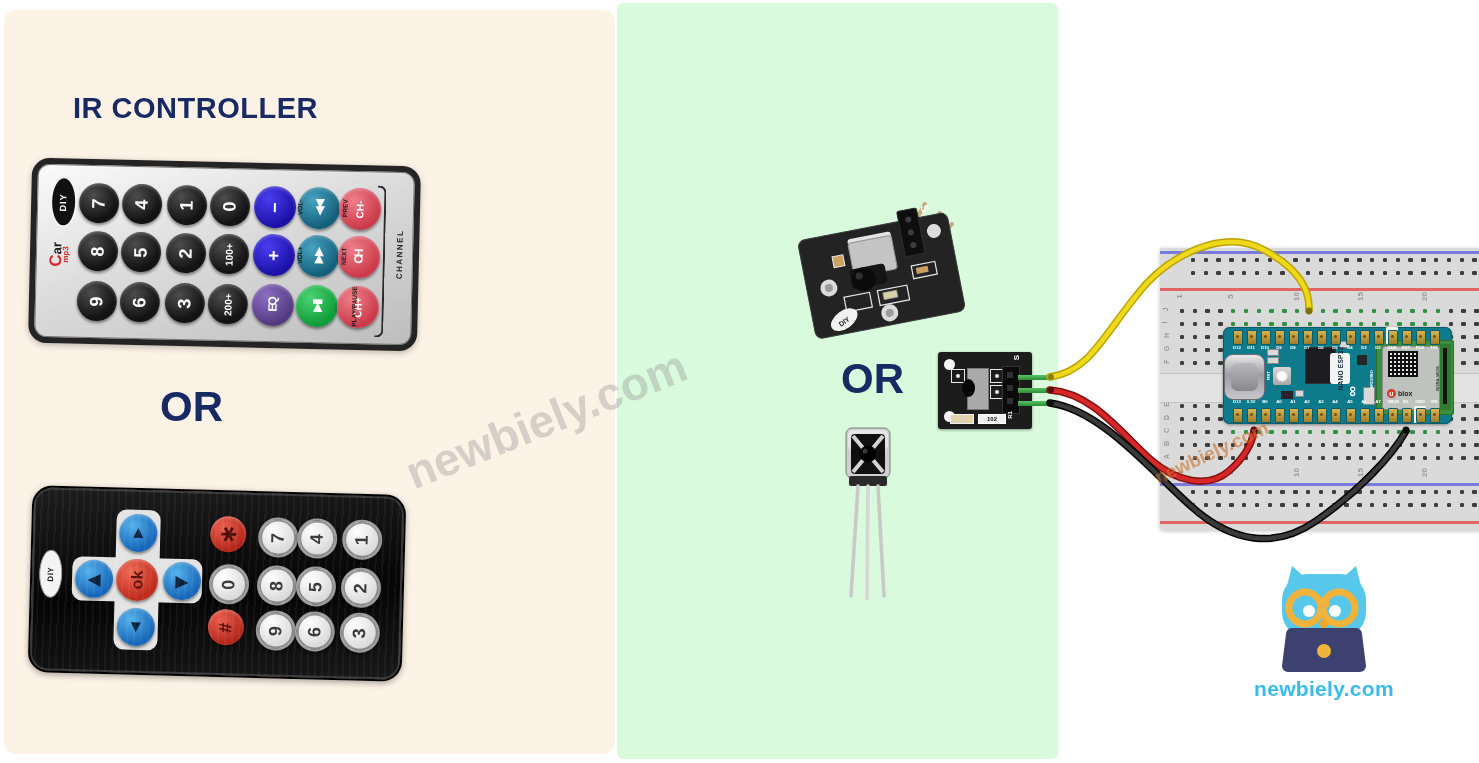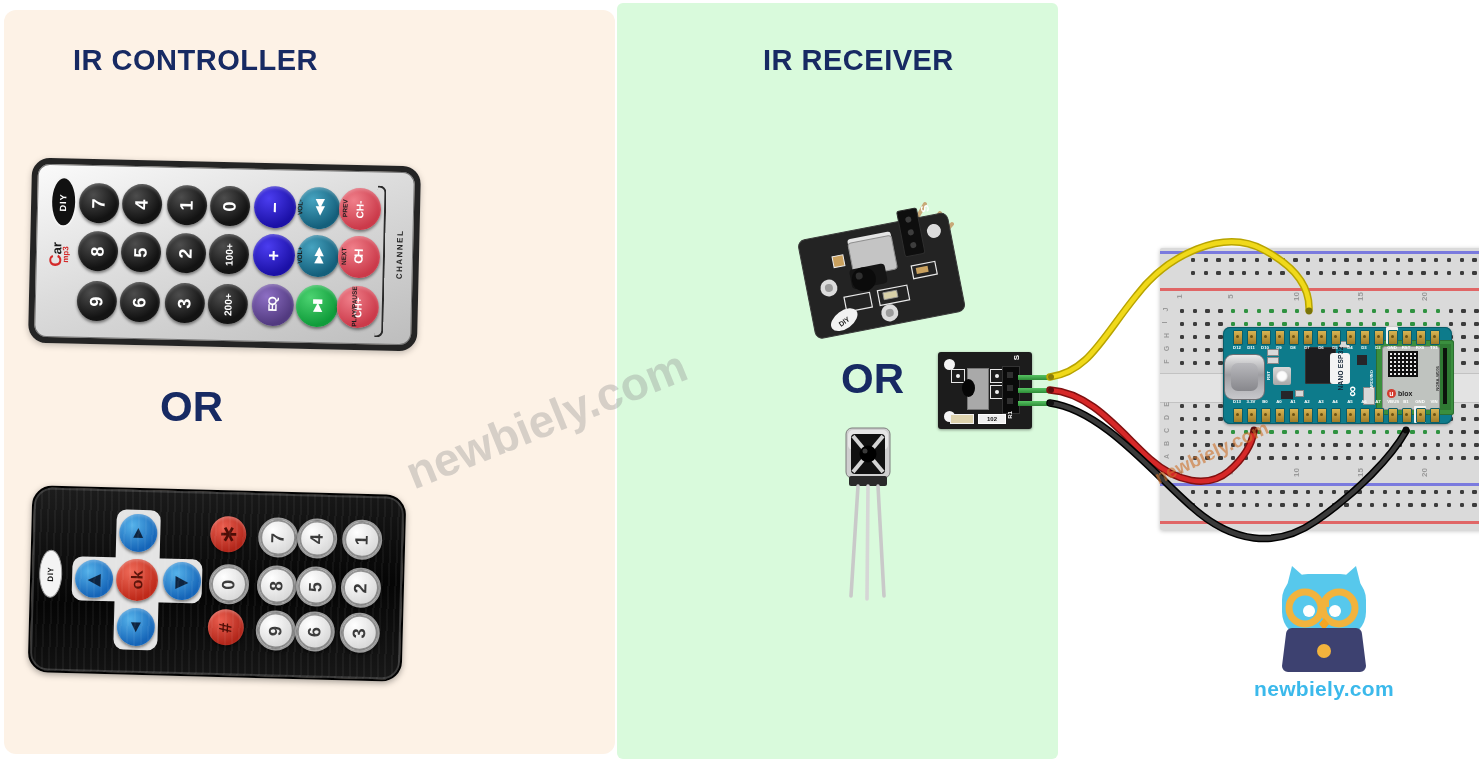--- a/index.html
+++ b/index.html
@@ -2,21 +2,21 @@
 <html><head>
 <meta charset="utf-8">
 <style>
   html,body{margin:0;padding:0;background:#fff;}
   .canvas{position:relative;width:1479px;height:763px;overflow:hidden;background:#fff;
           font-family:"Liberation Sans","DejaVu Sans",sans-serif;}
   .abs{position:absolute;}
   
   .panel-left{left:4px;top:10px;width:611px;height:744px;background:#fdf2e6;border-radius:12px;z-index:1;}
   .panel-mid{left:617px;top:3px;width:441px;height:756px;background:#d9fadc;border-radius:6px;z-index:1;}
-  .hdr{position:absolute;font-weight:800;font-size:29px;color:#172a63;letter-spacing:0.5px;z-index:3;}
+  .hdr{position:absolute;font-weight:800;font-size:29px;color:#172a63;letter-spacing:0.5px;z-index:3;margin-top:48px;}
   .or{position:absolute;font-weight:800;font-size:42px;color:#172a63;z-index:3;}
   
   .wm1{position:absolute;left:408px;top:448px;font-size:46px;font-weight:700;color:rgba(150,150,150,0.38);
        transform:rotate(-22deg);transform-origin:0 50%;z-index:2;white-space:nowrap;}
   .wm2{position:absolute;left:1156px;top:468px;font-size:19px;font-weight:700;color:rgba(205,115,45,0.62);
        transform:rotate(-25deg);transform-origin:0 50%;z-index:9;white-space:nowrap;}
   
   .remote1{left:30px;top:162px;width:377px;height:173px;border-radius:18px;z-index:4;
            background:linear-gradient(160deg,#fbfbfb,#dcdcdc 45%,#bdbdbd);
            border:6px solid #242424;box-shadow:0 2px 6px rgba(0,0,0,0.25), inset 0 0 0 1px #777;
@@ -142,21 +142,20 @@
 </style>
 </head>
 <body>
 
 <div class="canvas">
 
   <div class="abs panel-left"></div>
   <div class="abs panel-mid"></div>
 
   <div class="hdr" style="left:73px;top:44px;">IR CONTROLLER</div>
-  <div class="hdr" style="left:763px;top:44px;">IR RECEIVER</div>
 
   <div class="wm1">newbiely.com</div>
   <div class="wm2">newbiely.com</div>
 
   <div class="or" style="left:160px;top:383px;">OR</div>
   <div class="or" style="left:841px;top:355px;">OR</div>
 
   <div class="abs remote1" id="remote1">
     <div class="r1-diy">
         <span class="vlbl">DIY</span>

